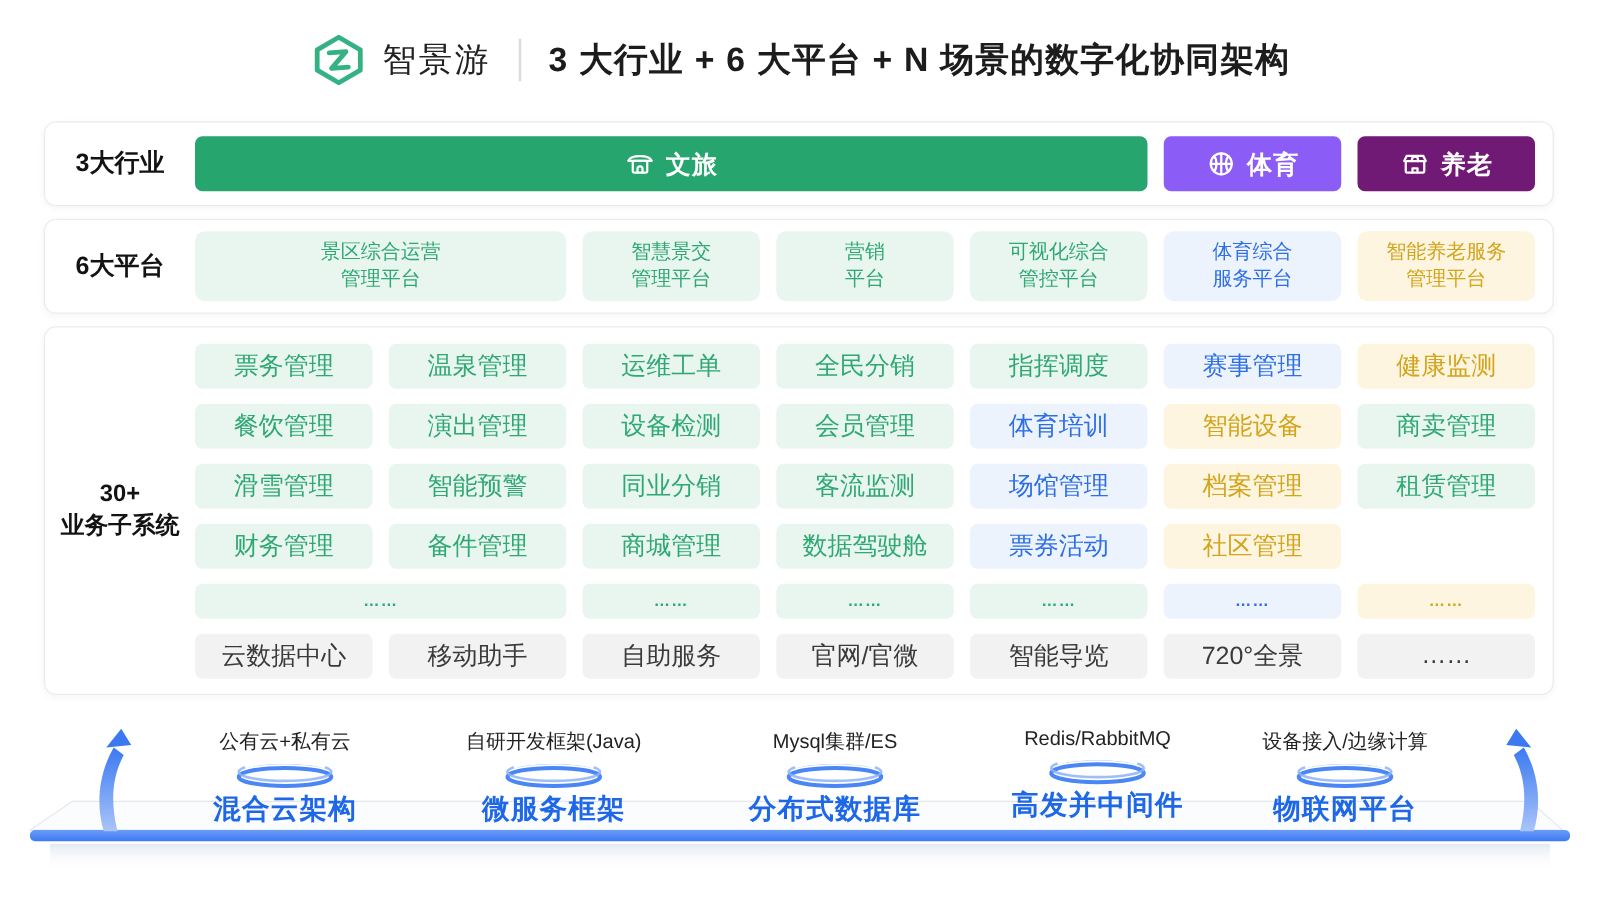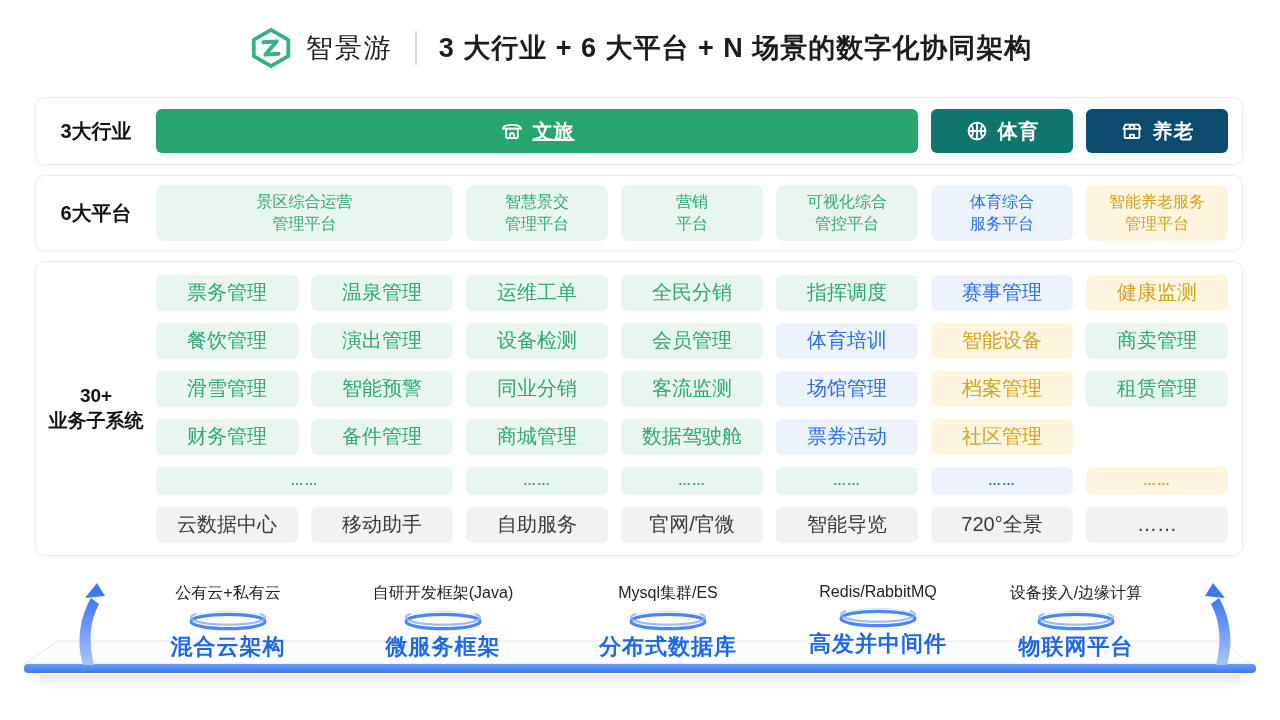--- a/index.html
+++ b/index.html
@@ -21,23 +21,23 @@
   .sec1{top:97px;height:68px;}
   .sec2{top:175px;height:76px;}
   .sec3{top:261px;height:295px;}
   .row-label{width:120px;flex:none;text-align:center;font-size:20px;font-weight:700;
     color:#121212;line-height:1.3;white-space:pre-line;}
   .grid{width:1072px;display:grid;grid-template-columns:repeat(7,1fr);
     column-gap:13px;row-gap:12px;margin-right:13px;}
   
   .ind-btn{height:44px;border-radius:6px;display:flex;align-items:center;justify-content:center;
     gap:9px;color:#fff;font-size:20px;font-weight:700;cursor:pointer;letter-spacing:1px;}
-  .ind-btn.green{background:#26a56f;text-decoration:underline;}
-  .ind-btn.blue{background:#0f766e;}
-  .ind-btn.yellow{background:#0c4a6e;}
+  .ind-btn.green{background:#26a56f;}
+  .ind-btn.blue{background:#8b5cf6;}
+  .ind-btn.yellow{background:#701a75;}
   .ind-icon{display:inline-flex;width:24px;height:24px;}
   
   .plat-card{height:56px;border-radius:8px;display:flex;align-items:center;justify-content:center;
     text-align:center;font-size:16px;line-height:1.35;white-space:pre-line;}
   .tone-green{background:#e9f6f0;color:#2fa873;}
   .tone-blue{background:#edf3fd;color:#2f6fe4;}
   .tone-yellow{background:#fdf5df;color:#d3a41c;}
   .tone-gray{background:#f2f2f2;color:#3a3a3a;}
   
   .chip{height:36px;border-radius:6px;display:flex;align-items:center;justify-content:center;

